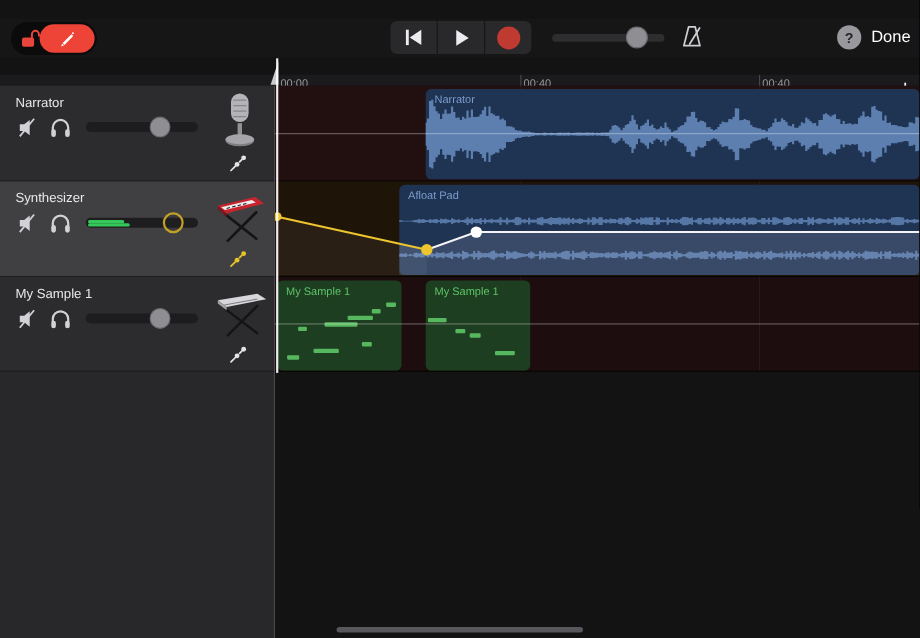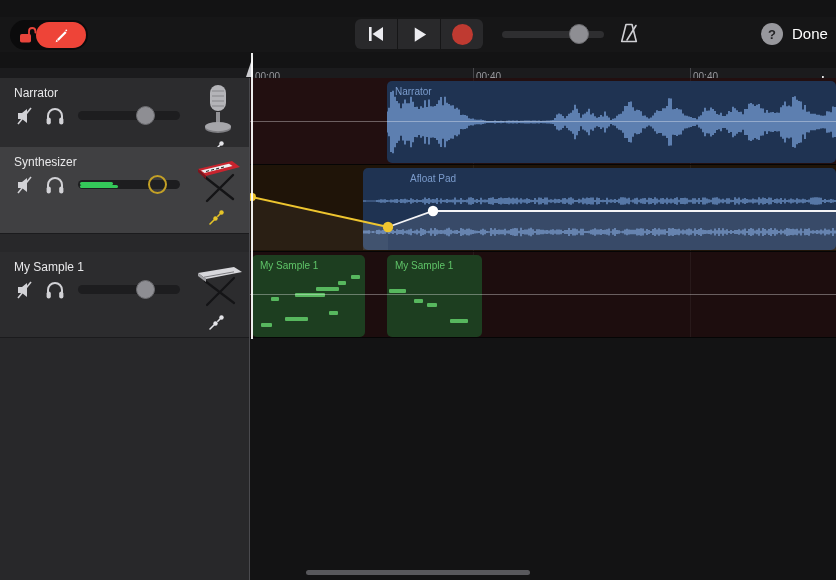--- a/index.html
+++ b/index.html
@@ -37,21 +37,21 @@
   .ruler-label{position:absolute;top:3px;font-size:10px;color:#98989d;}
   .ruler-grid{position:absolute;top:0;width:1px;height:26px;background:#47474b;}
   .tick{position:absolute;width:1px;background:#6e6e72;}
   .ruler-add{position:absolute;right:7px;top:2px;font-size:21px;font-weight:300;color:#fff;line-height:22px;}
   .ph-flag{position:absolute;left:246px;top:56px;width:0;height:0;border-right:7px solid rgba(235,235,240,.85);border-top:21px solid transparent;}
 
   
   .sidebar{position:absolute;left:0;top:78px;width:250px;height:502px;background:#28282a;border-right:1px solid #4a4a4e;box-sizing:border-box;}
   .track-header{position:absolute;left:0;width:249px;background:#2c2c2e;border-bottom:1px solid #1b1b1d;box-sizing:border-box;}
   .track-header.selected{background:#404042;}
-  .row0{top:0;height:87px;} .row1{top:69px;height:87px;} .row2{top:174px;height:86px;}
+  .row0{top:0;height:87px;} .row1{top:87px;height:87px;} .row2{top:174px;height:86px;}
   .th-name{position:absolute;left:14px;top:8px;font-size:12px;color:#e8e8ea;}
   .th-mute{position:absolute;left:15px;top:28px;color:#d2d2d6;}
   .th-phones{position:absolute;left:44px;top:28px;color:#d2d2d6;}
   .th-slider{position:absolute;left:78px;top:33px;width:102px;height:9px;border-radius:5px;background:#1d1d1f;}
   .th-knob{position:absolute;top:-5px;width:19px;height:19px;border-radius:50%;background:#8e8e93;border:1px solid #6c6c70;box-sizing:border-box;}
   .th-knob.ring{background:rgba(40,40,42,.25);border:2px solid #c3a026;}
   .meter{position:absolute;left:2px;height:3px;border-radius:2px;background:#34c759;}
   .meter.m0{top:1.5px;} .meter.m1{top:5px;}
   .inst{position:absolute;left:192px;top:5px;width:52px;height:52px;}
   .th-autom{position:absolute;left:208px;top:62px;}
@@ -291,21 +291,21 @@
     <div class="region" style="left: 137px; top: 3px; width: 449px; height: 82px; background: rgb(31, 51, 82);"><svg width="449" height="82">
             <path d="M0 30.449924360541626V51.55007563945837M2 26.726333967058455V55.27366603294155M4 10.915903583578764V71.08409641642123M6 9.789278675701933V72.21072132429806M8 15.655793021883582V66.34420697811642M10 20.12418435073923V61.87581564926077M12 22.232824289543785V59.767175710456215M14 27.248503626451125V54.751496373548875M16 22.403355955640144V59.596644044359856M18 18.468528527379963V63.53147147262004M20 22.334873506030124V59.66512649396988M22 22.14662638125941V59.85337361874059M24 15.865206575409506V66.1347934245905M26 20.76001519845053V61.23998480154947M28 25.95195076830266V56.04804923169734M30 25.772428509457036V56.227571490542964M32 28.04273526079487V53.95726473920513M34 25.226875909616936V56.773124090383064M36 26.718014015316726V55.281985984683274M38 19.366844927682543V62.63315507231746M40 25.920305322911588V56.07969467708841M42 18.55623057251796V63.44376942748204M44 25.29435015059076V56.70564984940924M46 25.428972465467325V56.571027534532675M48 24.911317841073807V57.08868215892619M50 22.887313979181926V59.112686020818074M52 19.307134622846885V62.69286537715311M54 16.119437197179842V65.88056280282015M56 24.369305494287982V57.630694505712015M58 15.807212586437352V66.19278741356266M60 21.8678741120561V60.1321258879439M62 23.028022743935693V58.97197725606431M64 24.4099271937015V57.5900728062985M66 24.161709229426922V57.83829077057308M68 27.737698213513475V54.262301786486525M70 26.705484788064147V55.29451521193585M72 28.381119051088575V53.618880948911425M74 33.87740147170937V48.12259852829063M76 33.83254986398155V48.16745013601845M78 33.97886241115862V48.02113758884138M80 34.80196224460797V47.19803775539203M82 37.17589792024111V44.82410207975889M84 37.86307367279613V44.13692632720387M86 37.596692886769304V44.403307113230696M88 38.51228570343554V43.48771429656446M90 38.66369052155582V43.33630947844418M92 38.85209312999954V43.14790687000046M94 38.56328918159467V43.43671081840533M96 39.118508196026085V42.881491803973915M98 39.413176931961104V42.586823068038896M100 39.93783681983594V42.06216318016406M102 39.92026718606427V42.07973281393573M104 40.06906681585126V41.93093318414874M106 40.07282741007675V41.92717258992325M108 39.539484150155445V42.460515849844555M110 39.94345995753631V42.05654004246369M112 40.033783139599485V41.966216860400515M114 39.7315692166714V42.2684307833286M116 39.93364868461154V42.06635131538846M118 40.134156167482026V41.865843832517974M120 39.69597041643318V42.30402958356682M122 39.53378170782421V42.46621829217579M124 39.78925511219725V42.21074488780275M126 39.59862097329553V42.40137902670447M128 39.715812842804006V42.284187157195994M130 39.5348034402458V42.4651965597542M132 40.08394368626643V41.91605631373357M134 39.8015285028778V42.1984714971222M136 39.71997043795232V42.28002956204768M138 39.554511602207086V42.445488397792914M140 39.50701909947395V42.49298090052605M142 39.59083708687127V42.40916291312873M144 39.757543546364644V42.242456453635356M146 39.50471237734985V42.49528762265015M148 39.50222567410581V42.49777432589419M150 39.78877930479683V42.21122069520317M152 39.56051287284278V42.43948712715722M154 40.10760756723257V41.89239243276743M156 39.69953751940236V42.30046248059764M158 39.80706062514731V42.19293937485269M160 39.46056670247871V42.53943329752129M162 39.56092260347656V42.43907739652344M164 39.35139104292419V42.64860895707581M166 39.11972146550426V42.88027853449574M168 36.94211175480237V45.05788824519763M170 33.42186076910623V48.57813923089377M172 32.52413009377662V49.47586990622338M174 33.34778985396028V48.65221014603972M176 34.96473180803331V47.03526819196669M178 37.35991835383233V44.64008164616767M180 35.02999881589401V46.97000118410599M182 32.64178967889549V49.35821032110451M184 31.681267098569776V50.318732901430224M186 29.278595254080134V52.72140474591987M188 23.872659707551648V58.12734029244835M190 27.81852184663876V54.18147815336124M192 31.89105583841825V50.108944161581746M194 36.77074784505646V45.22925215494354M196 33.52275833786174V48.47724166213826M198 32.45499856715207V49.54500143284793M200 30.638084135243844V51.361915864756156M202 27.73075910287327V54.26924089712673M204 33.49627648518688V48.50372351481312M206 32.12515281019918V49.87484718980082M208 35.31742526596441V46.68257473403559M210 36.84030941110384V45.15969058889616M212 35.94764457275346V46.05235542724654M214 33.98092496171128V48.01907503828872M216 35.413280693328005V46.586719306671995M218 30.387777007025665V51.61222299297434M220 34.692046623220044V47.307953376779956M222 36.51290676180708V45.48709323819292M224 39.10791308717802V42.89208691282198M226 37.84511345938612V44.15488654061388M228 37.3736387853655V44.6263612146345M230 34.66429390350673V47.33570609649327M232 33.30331497583147V48.69668502416853M234 32.628944992495235V49.371055007504765M236 30.14614042012166V51.85385957987834M238 24.92090974217979V57.07909025782021M240 24.94890977750329V57.05109022249671M242 20.903970292913726V61.096029707086274M244 20.51957002642681V61.480429973573195M246 26.367170770827215V55.632829229172785M248 29.82689406412188V52.17310593587812M250 28.645387305105103V53.3546126948949M252 28.922845346735556V53.077154653264444M254 30.207385429069028V51.79261457093097M256 34.76991192688495V47.23008807311505M258 34.557591094808004V47.442408905191996M260 36.17458675694433V45.82541324305567M262 37.41337493319809V44.58662506680191M264 36.44351106875832V45.55648893124168M266 34.45168803730933V47.54831196269067M268 31.625925468892092V50.37407453110791M270 29.373817823566494V52.6261821764335M272 30.04216564784618V51.957834352153824M274 30.103447479494847V51.89655252050515M276 27.160670837212354V54.83932916278765M278 27.360190132051706V54.639809867948294M280 25.086476779966617V56.91352322003338M282 17.316020972015338V64.68397902798466M284 17.62218729074113V64.37781270925888M286 28.281732116505502V53.7182678834945M288 28.10308489844482V53.89691510155518M290 27.086930121819023V54.91306987818098M292 28.167288781064563V53.83271121893544M294 28.566674972696696V53.433325027303304M296 32.623313763293716V49.376686236706284M298 34.39826987114344V47.60173012885656M300 34.80168307730043V47.19831692269957M302 35.57921700047581V46.42078299952419M304 35.88187087602457V46.11812912397543M306 37.044906963114535V44.955093036885465M308 36.99204928979967V45.00795071020033M310 38.205196978691966V43.794803021308034M312 35.50620478924364V46.49379521075636M314 34.26489517005207V47.73510482994793M316 30.828517077608964V51.171482922391036M318 26.64529579627467V55.35470420372533M320 29.865884616284163V52.13411538371584M322 29.503062233420835V52.496937766579165M324 26.56392780411439V55.436072195885615M326 28.10229894496314V53.89770105503686M328 29.936414208198336V52.063585791801664M330 33.0899747178806V48.9100252821194M332 33.8441533949686V48.1558466050314M334 31.84060499498737V50.15939500501263M336 35.0785220533947V46.9214779466053M338 35.04237454594346V46.95762545405654M340 33.27107834211821V48.72892165788179M342 30.049346996230632V51.95065300376937M344 31.04435908740065V50.95564091259935M346 25.823706109196877V56.17629389080312M348 27.352889551559926V54.647110448440074M350 29.30109642198251V52.69890357801749M352 30.991486748264286V51.008513251735714M354 30.84685421637434V51.15314578362566M356 33.22560325749218V48.77439674250782M358 28.032923241772686V53.967076758227314M360 28.11203787170723V53.88796212829277M362 22.874584340367466V59.12541565963254M364 21.94816143767954V60.051838562320455M366 23.37477420695126V58.62522579304874M368 24.999662423989083V57.00033757601092M370 23.66566209526695V58.33433790473305M372 22.883957598164304V59.1160424018357M374 27.175815679042973V54.82418432095703M376 27.50076009901008V54.49923990098992M378 31.71870263372678V50.28129736627322M380 29.077011754730623V52.92298824526938M382 31.732203825866804V50.267796174133196M384 31.3515675679557V50.6484324320443M386 31.049335469475945V50.95066453052405M388 32.10189350360911V49.89810649639089M390 31.450010699886082V50.54998930011392M392 31.75146250488348V50.24853749511652M394 26.140244297781212V55.85975570221879M396 24.290302953333594V57.709697046666406M398 20.432656699789217V61.56734330021078M400 25.203289753305725V56.796710246694275M402 24.529122309644006V57.47087769035599M404 25.563153551006693V56.43684644899331M406 16.086420308781086V65.91357969121891M408 15.283553242811468V66.71644675718854M410 18.698760234552903V63.30123976544709M412 19.956700689704157V62.04329931029584M414 20.45044414713629V61.549555852863705M416 28.613329634512773V53.38667036548723M418 24.063457246791803V57.9365427532082M420 30.70706877884455V51.29293122115545M422 30.462489981671098V51.5375100183289M424 32.72368484370876V49.27631515629124M426 32.724541556427724V49.275458443572276M428 32.86453909739666V49.13546090260334M430 33.73987117327098V48.26012882672902M432 33.672578847295604V48.327421152704396M434 34.379180004981116V47.620819995018884M436 34.787865013512786V47.212134986487214M438 34.51428605285813V47.48571394714187M440 30.19191937847779V51.80808062152221M442 30.460272970084603V51.5397270299154M444 31.325294209411368V50.67470579058863M446 25.39553644360992V56.60446355639008M448 25.918319707087306V56.081680292912694" stroke="#5d7fb0" stroke-width="2"></path>
           </svg><div class="region-label" style="color: rgb(123, 156, 205);">Narrator</div></div>
       </div>
     <div class="trow trow1" id="trow1">
       <div class="gridline" style="left:223px"></div>
       <div class="gridline" style="left:440px"></div>
     <div class="region" style="left: 113px; top: 3px; width: 473px; height: 82px; background: rgb(31, 51, 82);"><svg width="473" height="82">
             <path d="M0 32.1253612181684V33.8746387818316M2 32.301136031430836V33.698863968569164M4 32.60203613586848V33.39796386413152M6 32.608032269286454V33.391967730713546M8 32.60249682943585V33.39750317056415M10 32.62401946060903V33.37598053939097M12 32.48466127062589V33.51533872937411M14 32.0656349929291V33.9343650070709M16 31.704840736796925V34.295159263203075M18 31.14057201531227V34.859427984687734M20 31.432202998350064V34.567797001649936M22 31.189089249042873V34.81091075095713M24 31.978978620651645V34.021021379348355M26 32.1793467082583V33.8206532917417M28 31.37832709804115V34.621672901958846M30 31.720349279613V34.279650720387M32 31.236084987437973V34.76391501256202M34 31.09893355466899V34.90106644533101M36 32.135669472955165V33.864330527044835M38 30.91346892135699V35.08653107864301M40 31.352407184458183V34.64759281554182M42 30.772208852774V35.227791147226M44 31.497617314005893V34.50238268599411M46 32.05846975945899V33.94153024054101M48 30.357353126838337V35.64264687316166M50 31.207479282989322V34.792520717010675M52 32.023992688159765V33.976007311840235M54 31.368978497159436V34.63102150284057M56 32.11901896768358V33.88098103231642M58 32.037176575346926V33.962823424653074M60 31.331477656774222V34.668522343225774M62 29.45606723828241V36.543932761717585M64 31.104314436484128V34.89568556351587M66 30.02536702719517V35.97463297280483M68 31.538730216491967V34.46126978350803M70 31.10403174632229V34.89596825367771M72 31.317613960290327V34.68238603970967M74 30.09421968953684V35.90578031046316M76 32.14402285036631V33.85597714963369M78 30.610514031304046V35.38948596869595M80 31.95236469437368V34.047635305626315M82 31.629707881063222V34.370292118936774M84 30.957101766299456V35.04289823370054M86 31.845258670905604V34.15474132909439M88 31.684719421481713V34.31528057851828M90 31.413359776651486V34.58664022334851M92 29.42900014091283V36.570999859087166M94 31.85126908570528V34.14873091429472M96 31.691658901795744V34.30834109820425M98 29.922900525433942V36.077099474566054M100 31.719994883798062V34.280005116201934M102 31.881747111259028V34.11825288874097M104 31.410183541756123V34.589816458243874M106 29.499197030020877V36.50080296997912M108 29.212931271921843V36.787068728078154M110 29.901500283321365V36.09849971667863M112 31.81266942694783V34.187330573052165M114 31.069388364022597V34.9306116359774M116 32.06004052590579V33.93995947409421M118 29.86417264821939V36.135827351780605M120 31.751957302493974V34.24804269750602M122 31.470185905508696V34.5298140944913M124 31.783399126771837V34.21660087322816M126 30.111996812094002V35.888003187905994M128 29.704815532825886V36.29518446717411M130 29.29731579083018V36.70268420916982M132 31.090751275233924V34.90924872476607M134 30.987765318294986V35.01223468170501M136 30.107868654932826V35.89213134506717M138 29.48680225368589V36.513197746314106M140 30.271984607027843V35.728015392972154M142 30.09484409452416V35.90515590547584M144 30.049215714726596V35.9507842852734M146 29.43013432067819V36.56986567932181M148 30.589317966764792V35.410682033235204M150 29.87276736162603V36.12723263837397M152 30.599767108494415V35.40023289150558M154 29.659673180477693V36.3403268195223M156 31.387614171532913V34.61238582846708M158 30.25999613367021V35.740003866329786M160 31.575169827369972V34.424830172630024M162 31.27428326201625V34.725716737983745M164 30.323530861921608V35.67646913807839M166 30.989046386722475V35.01095361327752M168 31.86290876502171V34.137091234978286M170 31.982636336516588V34.01736366348341M172 29.8753781393636V36.124621860636395M174 31.844634752068668V34.15536524793133M176 29.4205473058857V36.579452694114295M178 29.834272101568057V36.16572789843194M180 31.122369060805067V34.87763093919493M182 29.467310380237176V36.53268961976282M184 29.490865916293114V36.50913408370688M186 31.75867189494893V34.24132810505107M188 31.15686407573521V34.843135924264786M190 31.793116423580795V34.2068835764192M192 30.716833359375595V35.2831666406244M194 31.20156586896628V34.798434131033716M196 31.075126127386465V34.92487387261353M198 31.67729177144356V34.322708228556436M200 30.32128938315436V35.678710616845635M202 29.93059723735787V36.06940276264213M204 31.2314516921062V34.768548307893795M206 29.671188662340864V36.32881133765913M208 29.321257131220772V36.678742868779224M210 30.47773300767876V35.522266992321235M212 32.0829939654097V33.9170060345903M214 31.919264097046106V34.08073590295389M216 30.68095379024744V35.31904620975256M218 31.593309290520846V34.40669070947915M220 29.673121159011497V36.3268788409885M222 30.45975119904615V35.54024880095385M224 29.602626557275652V36.397373442724344M226 29.94136937712319V36.058630622876805M228 29.559742020722478V36.44025797927752M230 29.562253136234357V36.43774686376564M232 32.101040728203955V33.898959271796045M234 29.57358901137486V36.426410988625136M236 29.96384818786755V36.036151812132445M238 32.006933169486004V33.993066830513996M240 31.84986915909685V34.150130840903145M242 32.11469059395604V33.88530940604396M244 29.77234059111215V36.227659408887845M246 31.748843526747077V34.25115647325292M248 31.180848429957404V34.81915157004259M250 31.751143975695594V34.2488560243044M252 31.061717502586543V34.938282497413454M254 31.91760392631404V34.082396073685956M256 30.67040489478968V35.329595105210316M258 29.237211444461717V36.76278855553828M260 29.2768518820405V36.7231481179595M262 29.410276174126192V36.589723825873804M264 30.395030156290158V35.60496984370984M266 29.70878225802444V36.29121774197556M268 32.1668854509946V33.8331145490054M270 31.52585423369892V34.47414576630108M272 30.158571358583867V35.84142864141613M274 29.855557399149983V36.14444260085001M276 31.813881630357354V34.18611836964264M278 30.632622655294835V35.36737734470516M280 30.32691056053154V35.673089439468455M282 29.92158044623211V36.07841955376789M284 31.69952664785087V34.300473352149126M286 29.734840872045606V36.26515912795439M288 29.942631923640146V36.05736807635985M290 30.92874618251808V35.07125381748192M292 29.24138398100622V36.75861601899378M294 30.622469445737078V35.37753055426292M296 31.784527736064046V34.21547226393595M298 30.198356198891997V35.801643801108M300 29.879850665619596V36.1201493343804M302 31.292124151997267V34.70787584800273M304 29.70697681494057V36.293023185059425M306 31.15314585440792V34.846854145592076M308 30.47990539232269V35.52009460767731M310 31.330068961996584V34.66993103800341M312 29.977461803285404V36.02253819671459M314 29.331425025872885V36.66857497412711M316 31.65317812077701V34.346821879222986M318 29.920115112839266V36.07988488716073M320 30.032487190607934V35.96751280939206M322 29.726724016526713V36.27327598347328M324 30.348541059810668V35.65145894018933M326 31.843757255515083V34.15624274448491M328 31.79844527230598V34.20155472769402M330 30.145567399496212V35.854432600503785M332 30.238975392701104V35.76102460729889M334 31.819962072465568V34.18003792753443M336 30.030443369690328V35.96955663030967M338 32.10918381069787V33.89081618930213M340 29.600158593896776V36.39984140610322M342 29.59034093916416V36.409659060835835M344 30.486648745881393V35.513351254118604M346 31.292134615406393V34.7078653845936M348 31.749763635499402V34.250236364500594M350 29.86178630082868V36.13821369917132M352 29.503279510699212V36.496720489300785M354 29.370713609317317V36.62928639068268M356 30.403021789668127V35.59697821033187M358 31.450781847164034V34.54921815283596M360 30.691208317456766V35.30879168254323M362 31.716771205235272V34.283228794764725M364 30.33197436509654V35.66802563490346M366 30.280309252021834V35.71969074797816M368 31.856172821763902V34.143827178236094M370 32.008632167289036V33.991367832710964M372 29.28179302792996V36.718206972070035M374 30.63414283497259V35.36585716502741M376 29.546122278133407V36.45387772186659M378 31.65918732858263V34.34081267141737M380 30.84023975795135V35.15976024204865M382 30.0822119301185V35.917788069881496M384 30.936050962936132V35.063949037063864M386 31.40044196327217V34.59955803672783M388 31.579905900917947V34.42009409908205M390 30.43453873815015V35.56546126184985M392 31.142959001287817V34.85704099871218M394 31.61666091652587V34.38333908347413M396 29.25627408134751V36.74372591865249M398 30.746330019831657V35.25366998016834M400 29.444900767691433V36.555099232308564M402 29.91215786342509V36.087842136574906M404 31.103692120686173V34.896307879313824M406 29.598917644051834V36.40108235594816M408 29.723664774140342V36.276335225859654M410 32.10506315464154V33.89493684535846M412 31.055839621042832V34.944160378957164M414 30.453545264480635V35.54645473551936M416 31.351822195388376V34.64817780461162M418 29.977763330377638V36.02223666962236M420 32.12244281503372V33.87755718496628M422 30.503463225020095V35.4965367749799M424 32.11292606852949V33.88707393147051M426 31.5007788665127V34.499221133487296M428 30.478331535635515V35.52166846436448M430 31.314133910043164V34.68586608995683M432 31.795777456415816V34.20422254358418M434 30.255685171391814V35.74431482860818M436 31.130105907376855V34.86989409262314M438 31.572584318974986V34.42741568102501M440 30.83190889218822V35.168091107811776M442 31.348399734403937V34.65160026559606M444 31.98279951470904V34.01720048529096M446 31.43163239331916V34.56836760668084M448 29.74872809583321V36.251271904166785M450 29.58218230404891V36.417817695951086M452 29.32185257812962V36.67814742187038M454 29.315184019785374V36.68481598021462M456 29.50401570512913V36.495984294870865M458 29.66240044152364V36.337599558476356M460 31.883490948053076V34.11650905194692M462 31.091541685909032V34.908458314090964M464 31.887409875448792V34.112590124551204M466 31.763955643447115V34.23604435655288M468 31.118183889240026V34.88181611075997M470 31.482836388563737V34.51716361143626M472 31.875250474130734V34.12474952586926" stroke="#5d7fb0" stroke-width="2" opacity="0.9"></path>
             <path d="M0 62.62165129969595V65.37834870030404M2 62.51750237527715V65.48249762472285M4 62.59393581897734V65.40606418102266M6 62.301588178677484V65.69841182132251M8 63.52288590535041V64.4771140946496M10 62.97089369636572V65.02910630363428M12 63.518365896947685V64.48163410305231M14 62.07342102511646V65.92657897488354M16 61.856556051810735V66.14344394818926M18 62.56403853051364V65.43596146948636M20 61.87940237808817V66.12059762191183M22 62.24102794055431V65.75897205944568M24 63.40067635486648V64.59932364513352M26 61.94177232197781V66.05822767802219M28 62.73799134441341V65.26200865558658M30 61.886952117651234V66.11304788234877M32 62.94300333262592V65.05699666737408M34 61.279179166316595V66.7208208336834M36 62.01415453241952V65.98584546758049M38 62.03947064876122V65.96052935123878M40 61.26383563418872V66.73616436581128M42 62.68094282202073V65.31905717797926M44 62.22829419925561V65.7717058007444M46 61.547188900108296V66.4528110998917M48 60.65431965395203V67.34568034604797M50 62.92111025634105V65.07888974365895M52 62.51449376122653V65.48550623877347M54 61.496444555816474V66.50355544418353M56 62.86494036910078V65.13505963089922M58 60.02418892110271V67.9758110788973M60 61.10389214865863V66.89610785134137M62 61.6282222172711V66.3717777827289M64 63.1329621898476V64.8670378101524M66 62.66431111460552V65.33568888539449M68 60.2440621948801V67.7559378051199M70 62.319229449052365V65.68077055094764M72 59.96367464503273V68.03632535496726M74 61.538631782867014V66.46136821713299M76 62.14549920726567V65.85450079273433M78 61.95944933146238V66.04055066853762M80 62.30275060730055V65.69724939269945M82 61.62779141538776V66.37220858461224M84 60.408645823178816V67.59135417682118M86 59.826966397743675V68.17303360225633M88 61.702610172517595V66.2973898274824M90 62.679054137459026V65.32094586254098M92 62.21996841719374V65.78003158280626M94 61.98756207069382V66.01243792930617M96 62.94048385620117V65.05951614379883M98 60.00321306795813V67.99678693204187M100 60.80961418766528V67.19038581233471M102 61.700602491665634V66.29939750833437M104 60.693430287297815V67.30656971270218M106 60.56275181691162V67.43724818308837M108 61.53838513335213V66.46161486664786M110 62.008214427204805V65.9917855727952M112 62.46696658791043V65.53303341208957M114 62.70024694688618V65.29975305311382M116 62.960390978492796V65.0396090215072M118 61.813536453340205V66.1864635466598M120 60.686960535962136V67.31303946403787M122 61.69328908664174V66.30671091335826M124 63.02427736441605V64.97572263558395M126 63.17292729266919V64.82707270733081M128 60.11860049702227V67.88139950297773M130 61.715954507049176V66.28404549295082M132 60.27519663567655V67.72480336432345M134 62.002549258153884V65.99745074184611M136 61.46987032187171V66.53012967812829M138 61.78920888258144V66.21079111741855M140 61.71152210347354V66.28847789652646M142 60.837009239615874V67.16299076038413M144 62.58852884792723V65.41147115207278M146 62.263845961075276V65.73615403892472M148 60.98121143369936V67.01878856630064M150 60.45834658229724V67.54165341770276M152 60.05414932603016V67.94585067396983M154 60.19001589552499V67.809984104475M156 62.79223237535916V65.20776762464084M158 59.858638579351826V68.14136142064817M160 62.01749844211154V65.98250155788847M162 61.56145926932804V66.43854073067196M164 61.520063660433514V66.47993633956648M166 60.597900883993134V67.40209911600687M168 59.85248257322237V68.14751742677763M170 61.34883635304868V66.65116364695132M172 63.016029874514786V64.98397012548521M174 61.34605040349997V66.65394959650003M176 61.265125904418525V66.73487409558147M178 61.69840898178518V66.30159101821482M180 61.746465862821786V66.2535341371782M182 62.29343226123601V65.706567738764M184 61.95759867085144V66.04240132914856M186 62.54634376727044V65.45365623272956M188 61.6948465233203V66.30515347667969M190 61.246231488743796V66.7537685112562M192 62.1718105613254V65.8281894386746M194 61.42407854758203V66.57592145241797M196 61.481812747754155V66.51818725224584M198 61.65525475838221V66.34474524161779M200 62.962284814286974V65.03771518571303M202 61.96757179065607V66.03242820934392M204 62.10011822893284V65.89988177106716M206 59.923437658092006V68.07656234190799M208 61.95491174240597V66.04508825759403M210 60.59138752287254V67.40861247712746M212 60.48074250058271V67.5192574994173M214 61.13350126105361V66.86649873894639M216 62.64467916483991V65.35532083516009M218 60.66205639997497V67.33794360002503M220 60.73192956335843V67.26807043664158M222 63.1231391817797V64.87686081822031M224 63.00066198864952V64.99933801135049M226 62.6900799290277V65.3099200709723M228 61.73847292996943V66.26152707003057M230 61.32267010132782V66.67732989867218M232 60.30361541444436V67.69638458555565M234 61.37614094610326V66.62385905389674M236 61.617311305413025V66.38268869458697M238 61.00246487837285V66.99753512162715M240 62.11542299701832V65.88457700298167M242 61.6431507485453V66.35684925145469M244 61.13628703723661V66.86371296276339M246 60.418605477456005V67.581394522544M248 63.198660800652576V64.80133919934742M250 61.28068586681038V66.71931413318961M252 59.95674224635586V68.04325775364414M254 61.98192527820356V66.01807472179644M256 62.165536363329736V65.83446363667026M258 63.13503129994497V64.86496870005503M260 62.843721327232196V65.1562786727678M262 61.59238239396363V66.40761760603637M264 60.662468392867595V67.3375316071324M266 61.38865758609027V66.61134241390974M268 61.6738124337513V66.3261875662487M270 61.75170111740008V66.24829888259993M272 61.8261165546719V66.1738834453281M274 60.588808006746696V67.41119199325331M276 60.86875620754436V67.13124379245565M278 60.293862383579835V67.70613761642016M280 60.58383955089376V67.41616044910624M282 62.815051818918434V65.18494818108157M284 60.91989982603118V67.08010017396882M286 62.010139720560986V65.98986027943901M288 63.055701145436615V64.94429885456339M290 60.91567227817141V67.0843277218286M292 59.949730129539965V68.05026987046003M294 61.61870557568036V66.38129442431963M296 60.15510329292156V67.84489670707845M298 61.5111227536574V66.4888772463426M300 61.45195175320841V66.54804824679158M302 61.12732922770083V66.87267077229917M304 62.94060594127514V65.05939405872486M306 59.95947089814581V68.04052910185419M308 60.57989492476918V67.42010507523082M310 60.09026685822755V67.90973314177245M312 61.05487175807357V66.94512824192643M314 61.20276651484892V66.79723348515108M316 60.74533487907611V67.25466512092389M318 62.61986674326472V65.38013325673528M320 61.380358772026376V66.61964122797363M322 62.34235776378773V65.65764223621227M324 61.3023259668611V66.6976740331389M326 60.55232953983359V67.4476704601664M328 61.353356891311705V66.6466431086883M330 62.633116863435134V65.36688313656487M332 60.15098378276453V67.84901621723547M334 62.032961218385026V65.96703878161497M336 60.88186132037081V67.1181386796292M338 59.942327187070624V68.05767281292938M340 61.75016925255768V66.24983074744232M342 61.928508152253926V66.07149184774607M344 62.3519364180509V65.6480635819491M346 61.97946420251392V66.02053579748608M348 61.54082222203724V66.45917777796276M350 62.87438667053357V65.12561332946643M352 60.516815851442516V67.48318414855748M354 62.2433142085094V65.7566857914906M356 59.9018326388672V68.0981673611328M358 62.20085633653216V65.79914366346785M360 60.16138983867131V67.83861016132869M362 62.326540543325244V65.67345945667475M364 61.153751416271554V66.84624858372845M366 63.041140222270045V64.95885977772996M368 61.93801526585594V66.06198473414406M370 62.936234046285975V65.06376595371403M372 62.03737328434363V65.96262671565637M374 62.09825806329027V65.90174193670973M376 61.15503586530686V66.84496413469314M378 62.59288864531554V65.40711135468446M380 61.52731365715154V66.47268634284846M382 60.580897036287936V67.41910296371206M384 62.925244725635274V65.07475527436472M386 61.0204108024016V66.9795891975984M388 59.92565932762809V68.0743406723719M390 60.78314925772138V67.21685074227862M392 62.55382411237806V65.44617588762193M394 61.87195167276077V66.12804832723923M396 60.36887164665386V67.63112835334614M398 62.635405025444925V65.36459497455508M400 60.04048621156253V67.95951378843748M402 60.951419182214885V67.04858081778511M404 62.46858867178671V65.5314113282133M406 61.022286881273615V66.97771311872638M408 59.89343481399119V68.10656518600881M410 62.098446018621324V65.90155398137867M412 60.31872299290262V67.68127700709738M414 61.8556635285262V66.14433647147379M416 63.00453743077814V64.99546256922186M418 61.548152004973964V66.45184799502604M420 62.8417728099972V65.1582271900028M422 61.452515996806326V66.54748400319367M424 59.91558847627603V68.08441152372397M426 60.56074164560996V67.43925835439003M428 60.97511383914389V67.02488616085611M430 60.65106097273529V67.34893902726472M432 61.1903174827341V66.8096825172659M434 60.80924809789285V67.19075190210715M436 62.45680780848488V65.54319219151512M438 60.547021044185385V67.45297895581461M440 63.17768940059468V64.82231059940531M442 60.693017973797396V67.3069820262026M444 61.039449682366104V66.9605503176339M446 60.27119479253888V67.72880520746112M448 62.76772984932177V65.23227015067823M450 62.27038677572273V65.72961322427727M452 62.654762014048174V65.34523798595183M454 61.91987656471319V66.08012343528681M456 62.46839935169555V65.53160064830445M458 61.48338160598651V66.51661839401349M460 62.42295228778384V65.57704771221616M462 60.434337716270235V67.56566228372976M464 61.810133006842804V66.1898669931572M466 61.54568242803216V66.45431757196783M468 62.660346678085624V65.33965332191437M470 59.95371706164442V68.04628293835557M472 62.542472541332245V65.45752745866776" stroke="#5d7fb0" stroke-width="2" opacity="0.9"></path>
-          </svg><div class="region-label" style="color: rgb(123, 156, 205); margin-left: 39px;">Afloat Pad</div></div>
+          </svg><div class="region-label" style="color: rgb(123, 156, 205);">Afloat Pad</div></div>
       </div>
     <div class="trow trow2" id="trow2">
       <div class="gridline" style="left:223px"></div>
       <div class="gridline" style="left:440px"></div>
       <div class="autoline" style="top:42px"></div>
     <div class="region" style="left: 2px; top: 3px; width: 113px; height: 82px; background: rgb(29, 62, 32);">
           <div class="region-label" style="color: rgb(95, 196, 104);">My Sample 1</div>
           <div class="midi-note" style="left: 9px; top: 68px; width: 11px; background: rgb(87, 183, 94);"></div>
           <div class="midi-note" style="left: 19px; top: 42px; width: 8px; background: rgb(87, 183, 94);"></div>
           <div class="midi-note" style="left: 33px; top: 62px; width: 23px; background: rgb(87, 183, 94);"></div>

